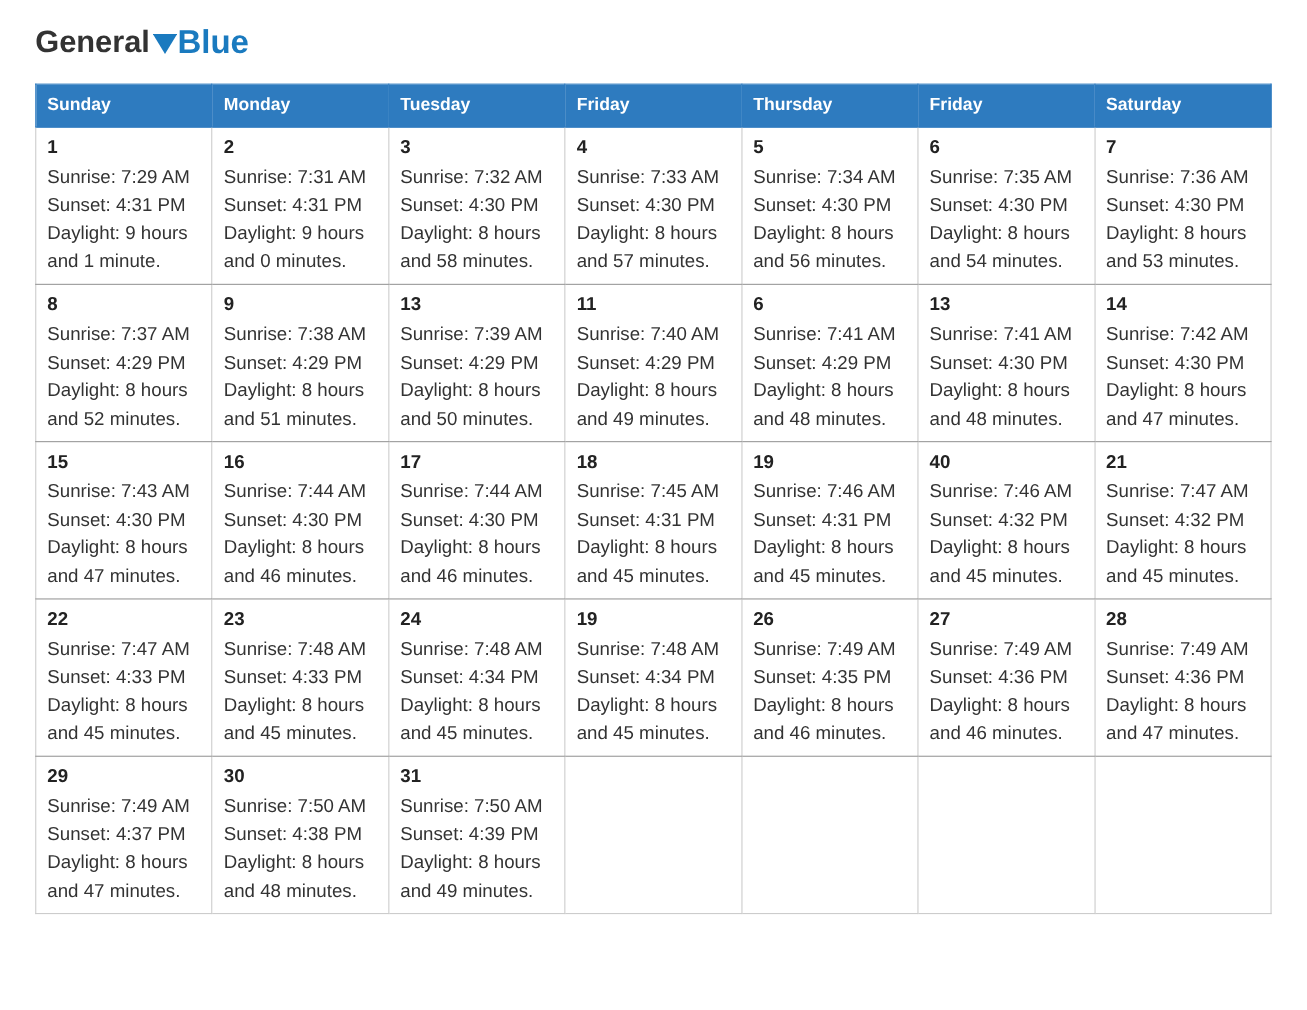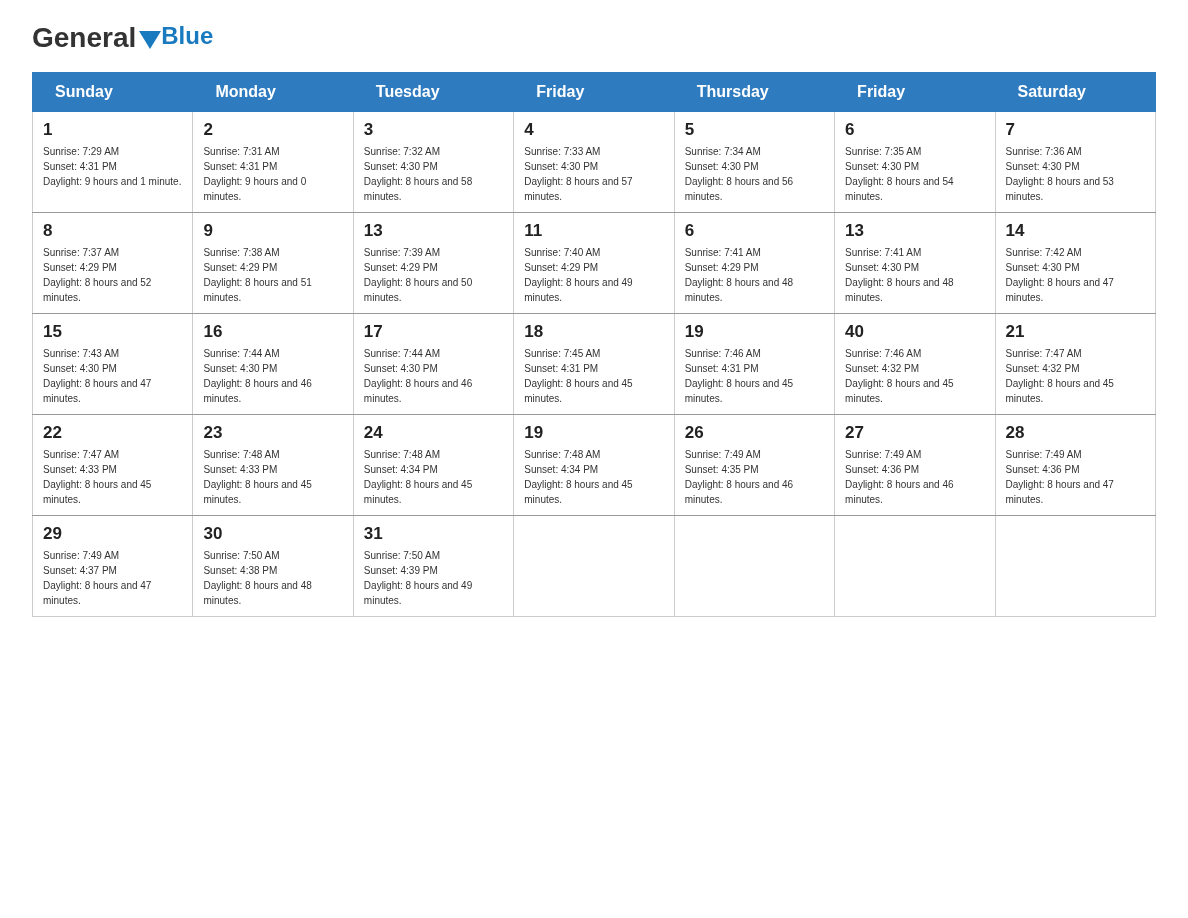--- a/index.html
+++ b/index.html
@@ -21,21 +21,21 @@
       align-items: flex-start;
       justify-content: flex-end;
     }
     .logo-text {
       font-size: 28px;
       font-weight: bold;
       color: #333;
       line-height: 1;
     }
     .logo-line2 {
-      font-size: 24px;
+      font-size: 30px;
       font-weight: bold;
       color: #1a7abf;
       margin-top: -2px;
     }
     .title-block {
       text-align: right;
     }
     .month-title {
       font-size: 52px;
       font-weight: bold;
@@ -49,39 +49,39 @@
     }
     table {
       width: 100%;
       border-collapse: collapse;
     }
     thead tr th {
       background-color: #2e7bbf;
       color: #fff;
       font-size: 16px;
       font-weight: bold;
-      padding: 10px 22px;
+      padding: 10px 10px;
       text-align: left;
       border: 1px solid #2e7bbf;
     }
     tbody tr td {
       border: 1px solid #ccc;
       vertical-align: top;
       padding: 8px 10px;
       width: 14.28%;
       min-height: 90px;
     }
     .day-number {
       font-size: 17px;
       font-weight: bold;
       color: #222;
       margin-bottom: 4px;
     }
     .day-info {
-      font-size: 10px;
+      font-size: 17px;
       color: #333;
       line-height: 1.5;
     }
     tbody tr:not(:last-child) td {
       border-bottom: 1px solid #999;
     }
     .empty-cell {
       background: #fff;
     }
   </style>

